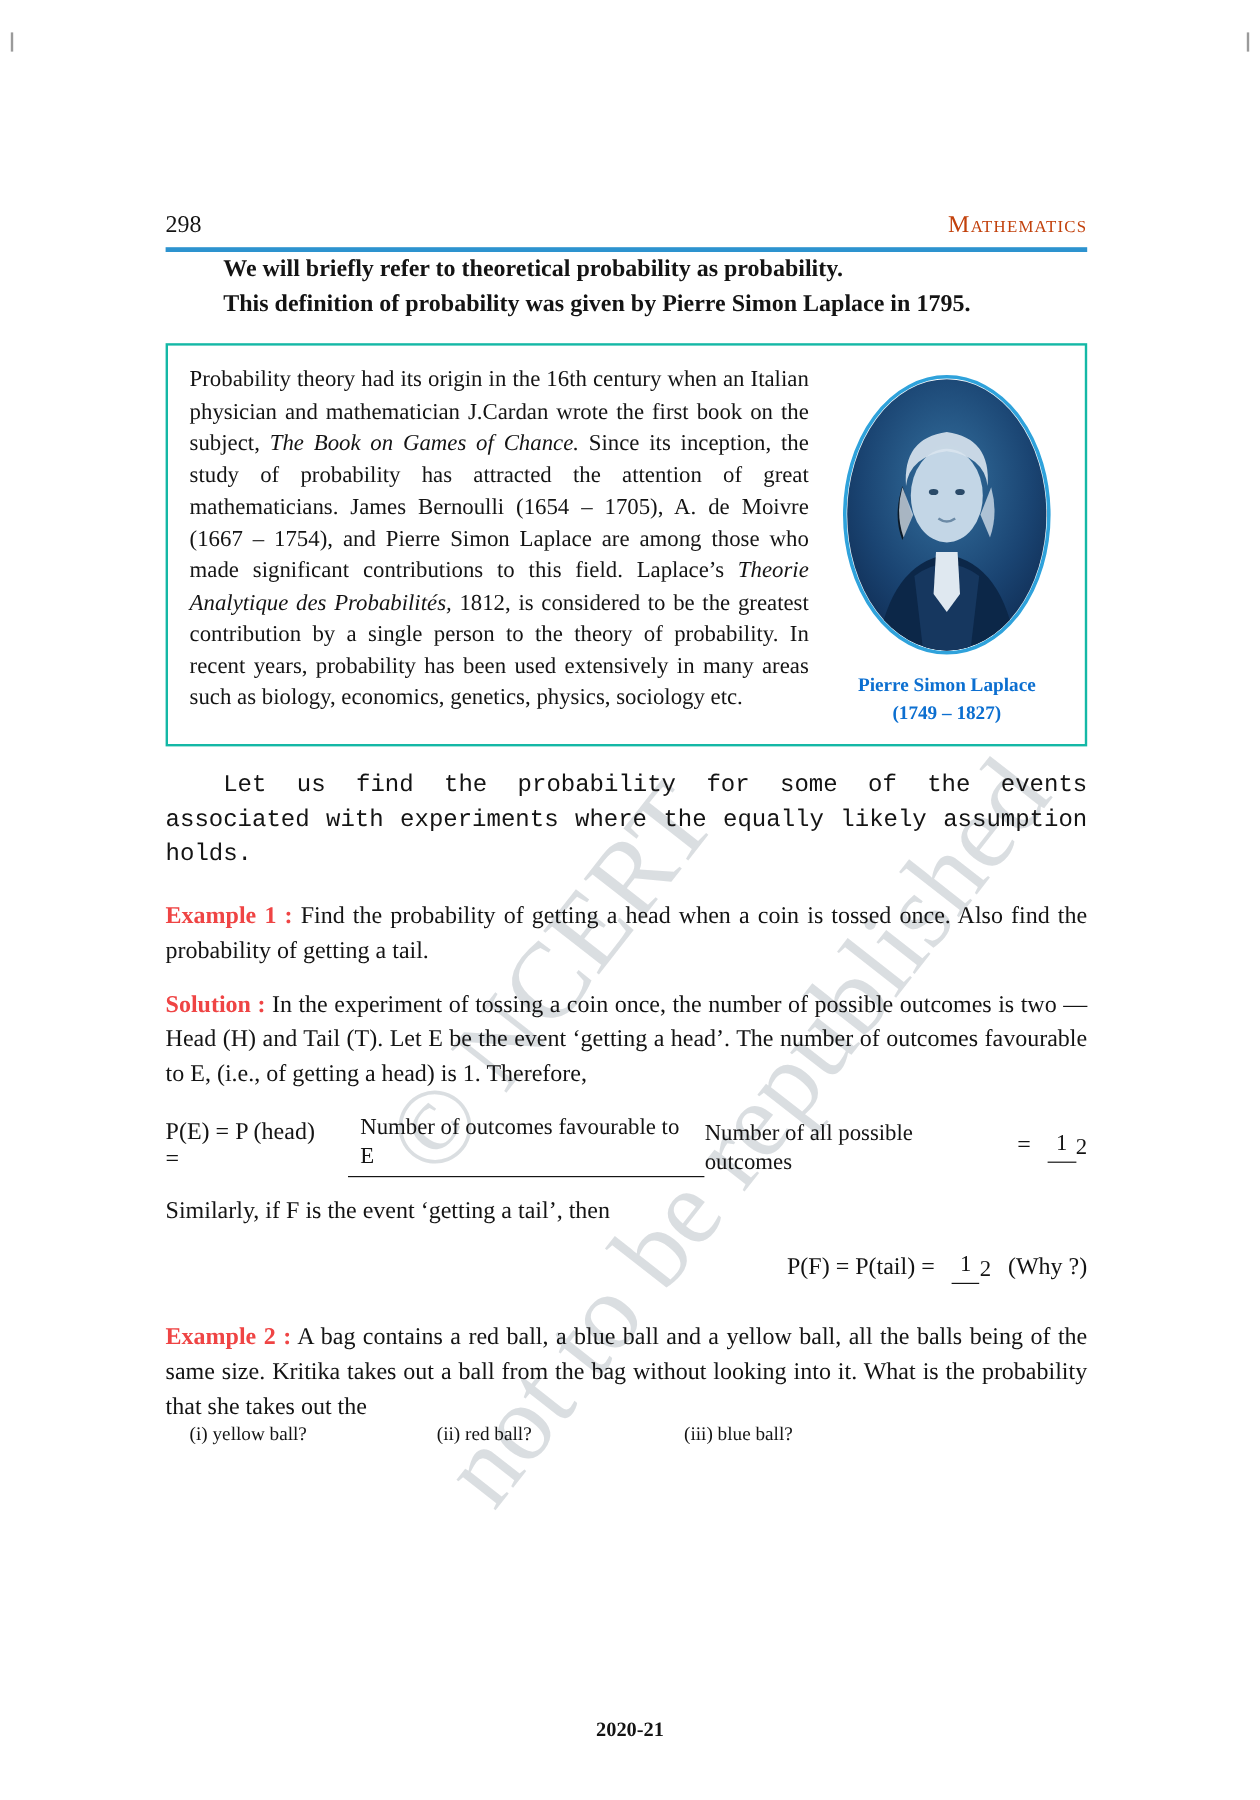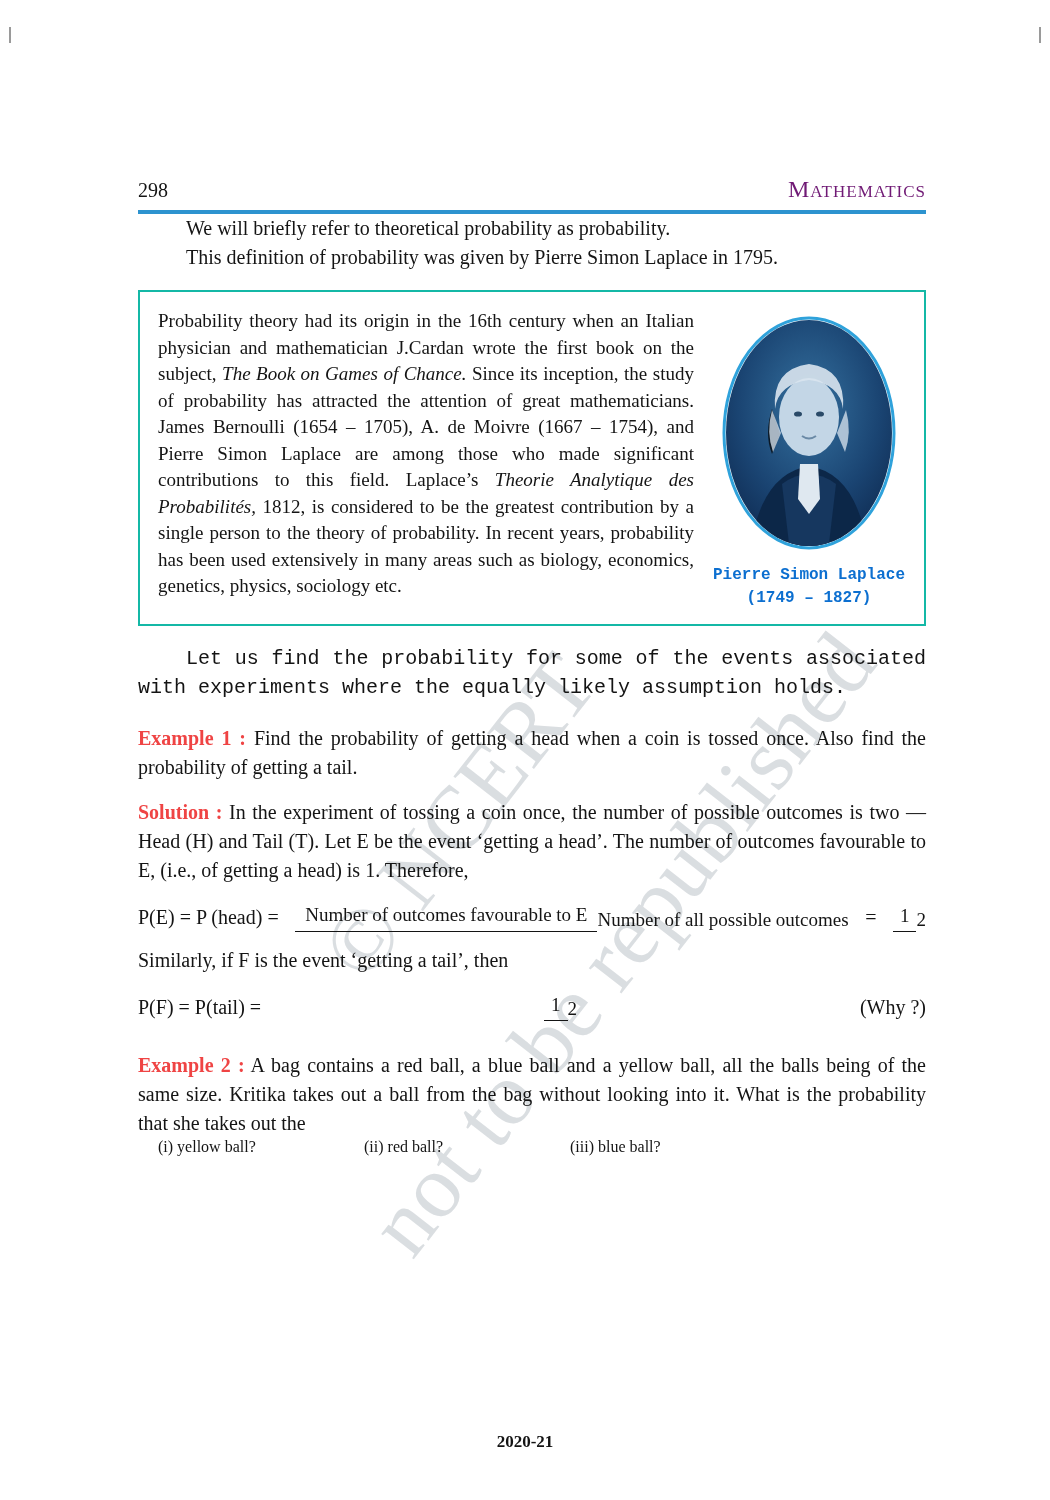--- a/index.html
+++ b/index.html
@@ -15,46 +15,46 @@
   
   .watermark{
     position:absolute;left:540px;top:880px;
     transform:translate(-50%,-50%) rotate(-52deg);
     z-index:1;pointer-events:none;text-align:center;
     color:#b7bec4;opacity:.5;font-size:90px;line-height:2.3;
     white-space:nowrap;font-family:"Liberation Serif", serif;
   }
   .watermark span{display:block;}
 
-  .content{position:absolute;left:138px;right:124px;top:176px;z-index:2;}
+  .content{position:absolute;left:138px;right:144px;top:176px;z-index:2;}
 
   .page-header{display:flex;justify-content:space-between;align-items:baseline;}
   .page-num{font-size:20px;}
-  .subject{font-size:24px;font-variant:small-caps;letter-spacing:1px;color:#701a75;}
+  .subject{font-size:20px;font-variant:small-caps;letter-spacing:1px;color:#c2410c;}
   .rule{height:4px;background:#2d93cf;margin-top:7px;}
 
   p.body{font-size:20px;line-height:29px;text-align:justify;margin:0;}
   .mt-first{margin-top:22px;}
   .indent{text-indent:48px;}
-  .mt-sm{margin-top:6px;}
+  .mt-sm{margin-top:6px;font-weight:bold;}
 
   .label{color:#ef4444;font-weight:bold;}
 
   .history-box{
     border:2px solid #14b8a6;margin-top:18px;
     padding:16px 14px 14px 18px;display:flex;gap:14px;
   }
   .box-text{flex:1;font-size:19px;line-height:26.5px;text-align:justify;margin:0;}
   .portrait-col{width:202px;display:flex;flex-direction:column;align-items:center;padding-top:6px;}
   .portrait{width:178px;height:238px;}
   .caption{margin-top:12px;text-align:center;color:#0c6fd0;font-weight:bold;
-           font-family:Liberation Mono, monospace;font-size:16px;line-height:1.45;}
+           font-family:Liberation Serif, serif;font-size:16px;line-height:1.45;}
   .cap-line{display:block;}
 
-  .equation{display:flex;align-items:center;justify-content:space-between;
+  .equation{display:flex;align-items:center;justify-content:flex-end;
             font-size:20px;margin-top:18px;gap:14px;}
   .frac{display:inline-flex;flex-direction:row;align-items:center;font-size:19px;line-height:24px;}
   .frac .num{border-bottom:1.8px solid #141414;padding:0 10px 4px;}
   .frac .den{padding-top:4px;}
   .frac.small{font-size:19px;}
   .frac.small .num{padding:0 7px 3px;}
   .why{}
 
   .options{display:flex;padding-left:20px;font-size:16px;}
   .opt{width:206px;}

